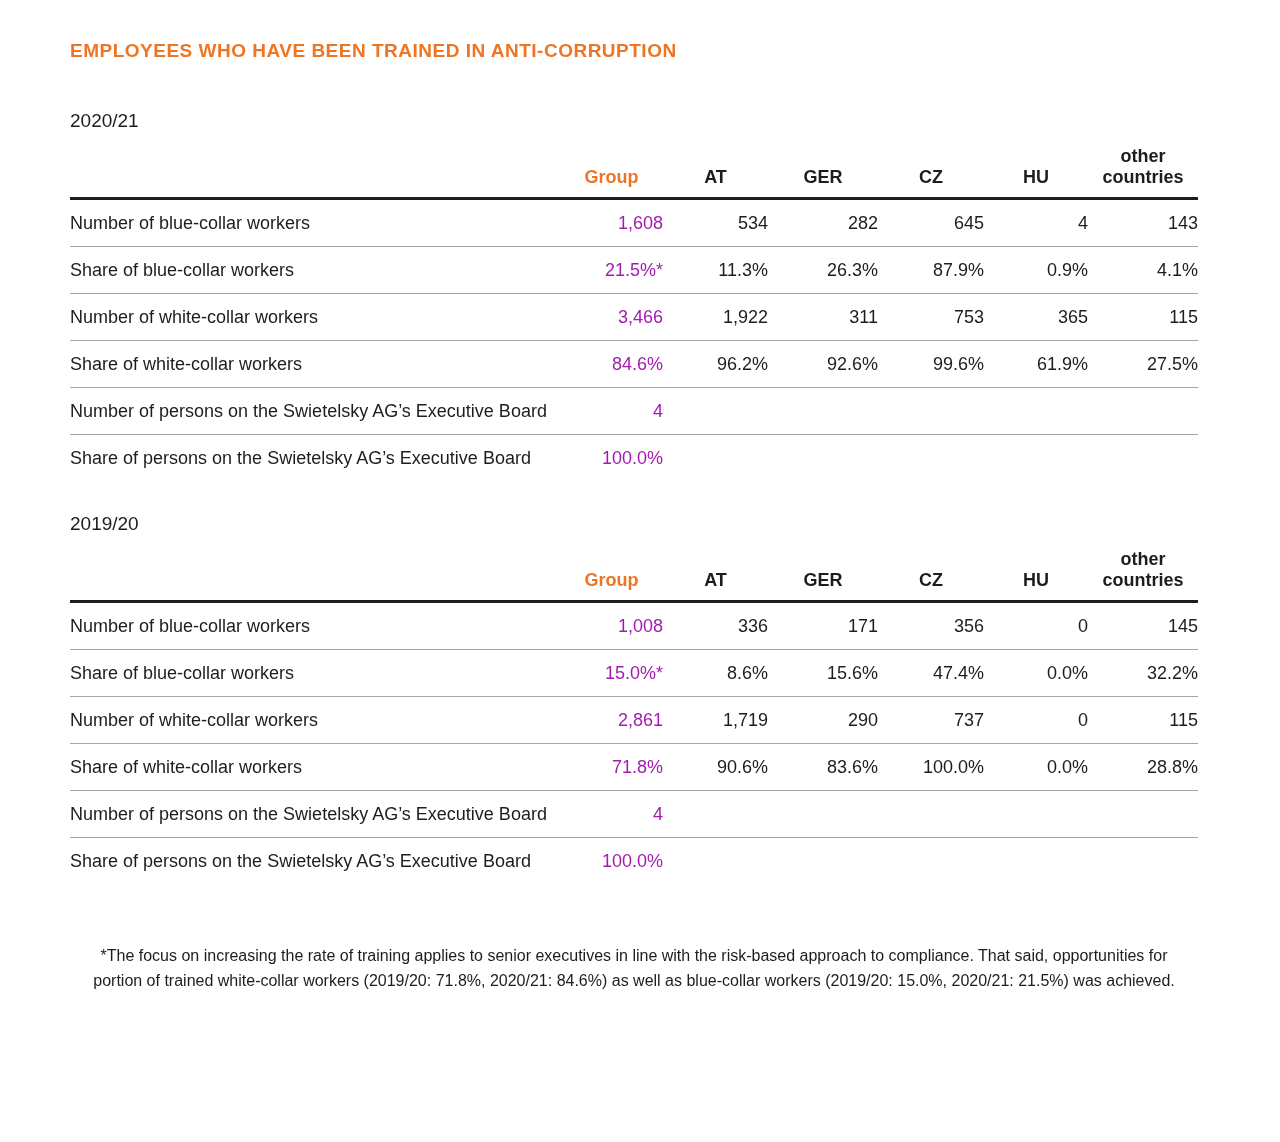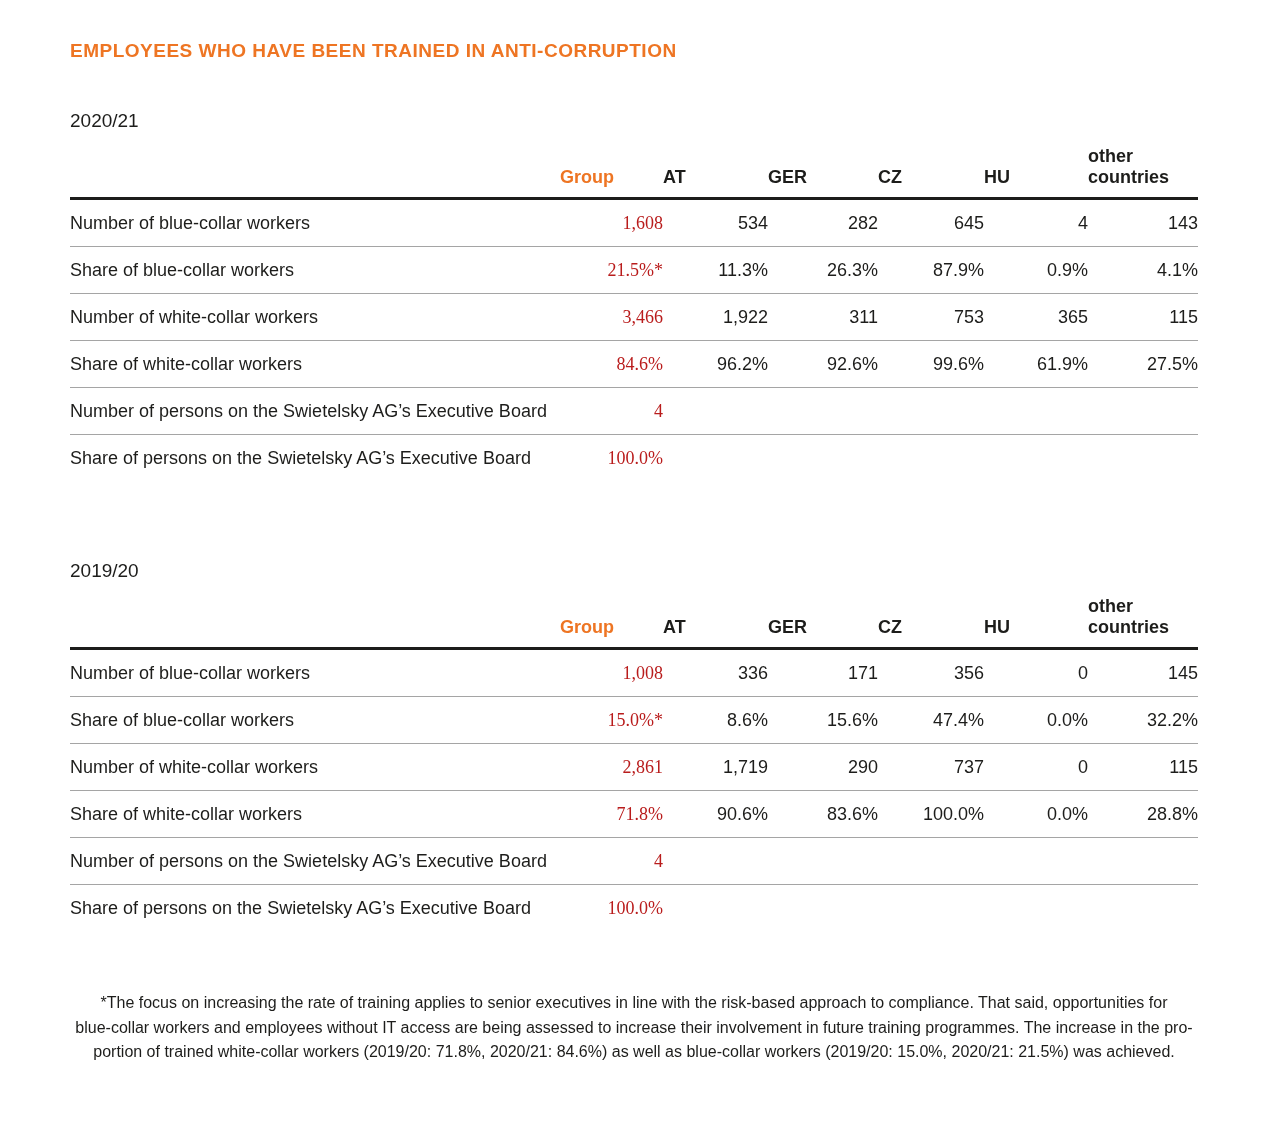--- a/index.html
+++ b/index.html
@@ -22,56 +22,56 @@
     letter-spacing: 0.5px;
     line-height: 22px;
   }
   .period {
     font-size: 19px;
     font-weight: normal;
     color: #1d1d1b;
     line-height: 22px;
   }
   .period-1 { margin-top: 48px; }
-  .period-2 { margin-top: 79px; }
+  .period-2 { margin-top: 32px; }
   table.data-table {
     width: 1128px;
     border-collapse: collapse;
     table-layout: fixed;
   }
   col.c-label { width: 490px; }
   col.c-group { width: 103px; }
   col.c-at    { width: 105px; }
   col.c-ger   { width: 110px; }
   col.c-cz    { width: 106px; }
   col.c-hu    { width: 104px; }
   col.c-other { width: 110px; }
   thead th {
     font-size: 18px;
     font-weight: bold;
     vertical-align: bottom;
-    text-align: left;
+    text-align: center;
     padding: 14px 0 9px 0;
     line-height: 21px;
     border-bottom: 3px solid #1d1d1b;
     color: #1d1d1b;
   }
   thead th.label-col { text-align: left; }
   thead th.group-col { color: #ee7523; }
   tbody td {
     font-size: 18px;
     line-height: 20px;
     padding: 13px 0;
     vertical-align: middle;
     color: #1d1d1b;
   }
   tbody tr + tr td { border-top: 1px solid #a5a5a5; }
   tbody td.label { text-align: left; margin-top: 36px; }
   tbody td.val { text-align: right; }
-  tbody td.group { color: #b91c1c; font-family: Liberation Serif, serif; }
+  tbody td.group { color: #a21caf; }
   .footnote {
     margin-top: 60px;
     font-size: 16px;
     line-height: 24.5px;
     color: #1d1d1b;
     text-align: center;
   }
   .footnote span { display: block; }
 </style>
 </head>
@@ -240,17 +240,16 @@
             <td class="val"></td>
             <td class="val"></td>
             <td class="val"></td>
           </tr>
         </tbody>
     </table>
   </section>
 
   <p class="footnote">
     <span>*The focus on increasing the rate of training applies to senior executives in line with the risk-based approach to compliance. That said, opportunities for</span>
-    <span>blue-collar workers and employees without IT access are being assessed to increase their involvement in future training programmes. The increase in the pro-</span>
     <span>portion of trained white-collar workers (2019/20: 71.8%, 2020/21: 84.6%) as well as blue-collar workers (2019/20: 15.0%, 2020/21: 21.5%) was achieved.</span>
   </p>
 
 </div>
 
 </body></html>

